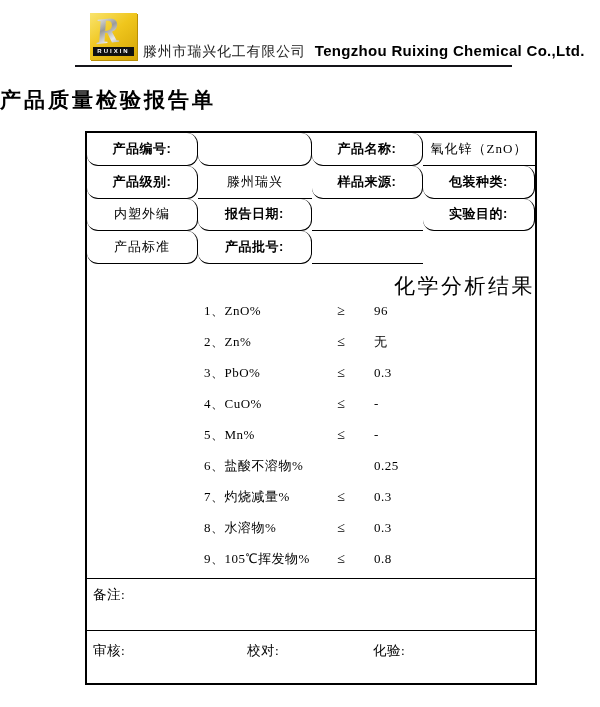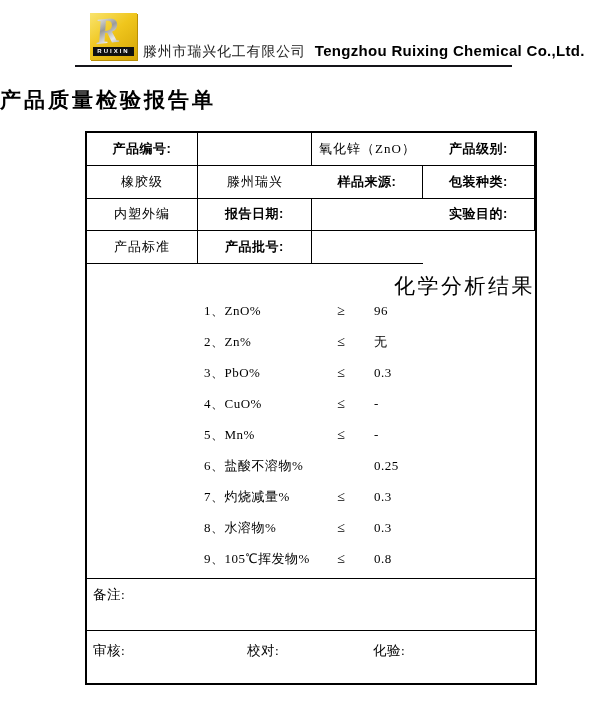--- a/index.html
+++ b/index.html
@@ -55,21 +55,21 @@
   }
   .info-grid {
     display:grid;
     grid-template-columns:111px 114px 111px 1fr;
     grid-auto-rows:32.75px;
   }
   .cell {
     display:flex; align-items:center; justify-content:center;
     border-bottom:1px solid #000; font-size:13px; overflow:hidden; white-space:nowrap;
   }
-  .cell.vline { border-right:1px solid #000; }
+  .cell.vline { border-right:1px solid #000;border-radius:11px; }
   .cell.lab { font-weight:bold; letter-spacing:0.5px; }
   .cell.val { font-family:"Liberation Serif", serif; letter-spacing:1px; }
 
   .analysis {
     position:relative; height:315px; border-bottom:1px solid #000;
     font-family:"Liberation Serif", serif;
   }
   .analysis-heading {
     height:31px; padding-top:8px; text-align:right;
     font-size:21px; letter-spacing:2.5px;
@@ -106,24 +106,24 @@
   </div>
   <div class="header-rule"></div>
 
   <div class="report-title">产品质量检验报告单</div>
 
   <div class="report-table">
 
     <div class="info-grid">
       <div class="cell lab vline">产品编号:</div>
       <div class="cell val vline"></div>
+      <div class="cell lab vline">产品名称:</div>
       <div class="cell val">氧化锌（ZnO）</div>
 
       <div class="cell lab vline">产品级别:</div>
-      <div class="cell val vline">橡胶级</div>
       <div class="cell val">滕州瑞兴</div>
       <div class="cell lab vline">样品来源:</div>
 
       <div class="cell lab vline">包装种类:</div>
       <div class="cell val vline">内塑外编</div>
       <div class="cell lab vline">报告日期:</div>
       <div class="cell val"></div>
 
       <div class="cell lab vline">实验目的:</div>
       <div class="cell val vline">产品标准</div>

